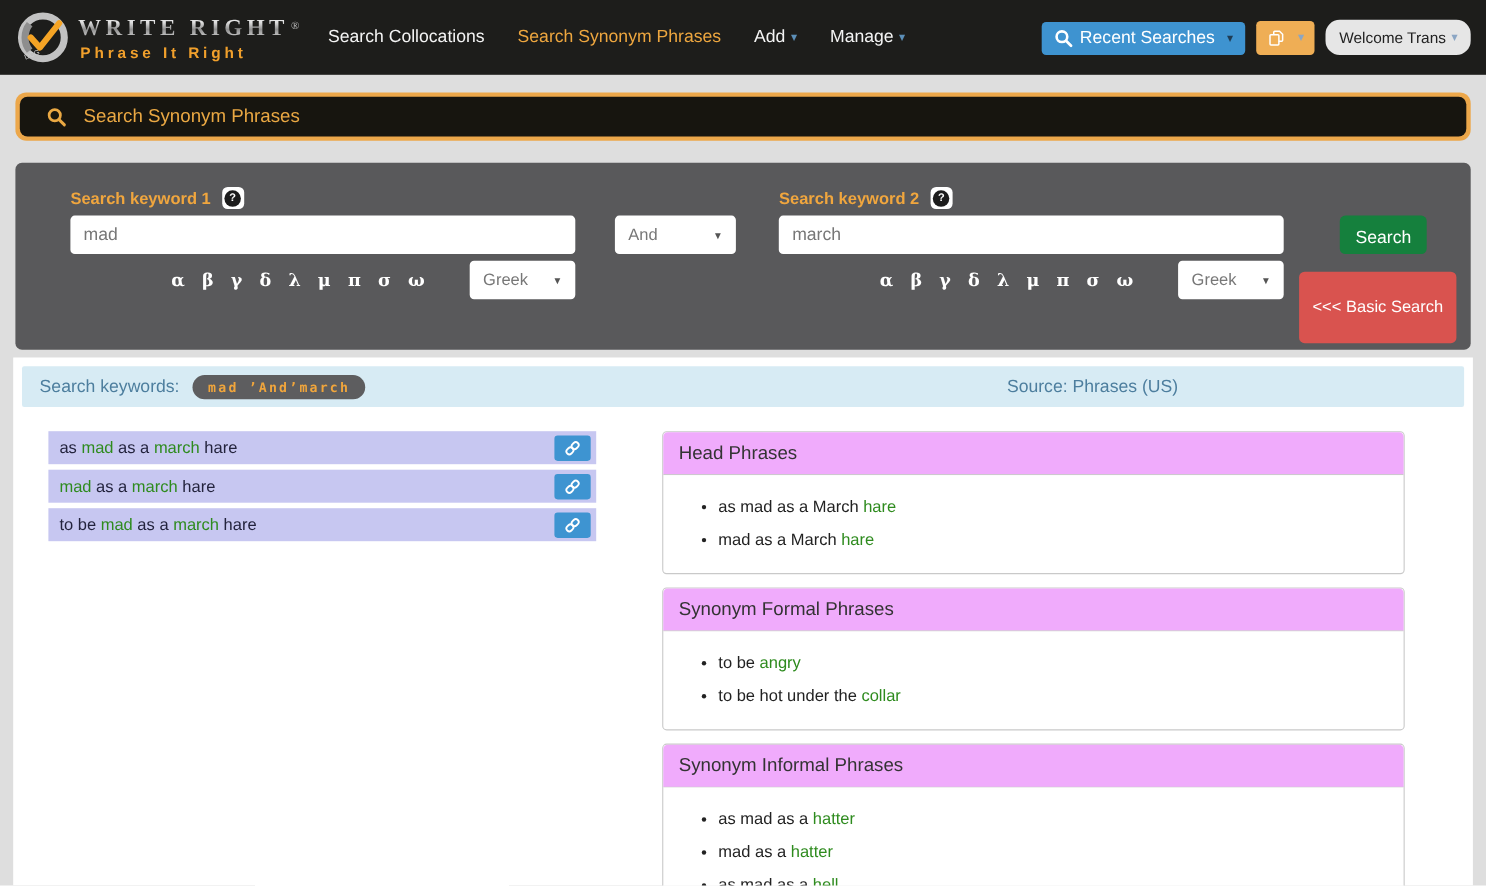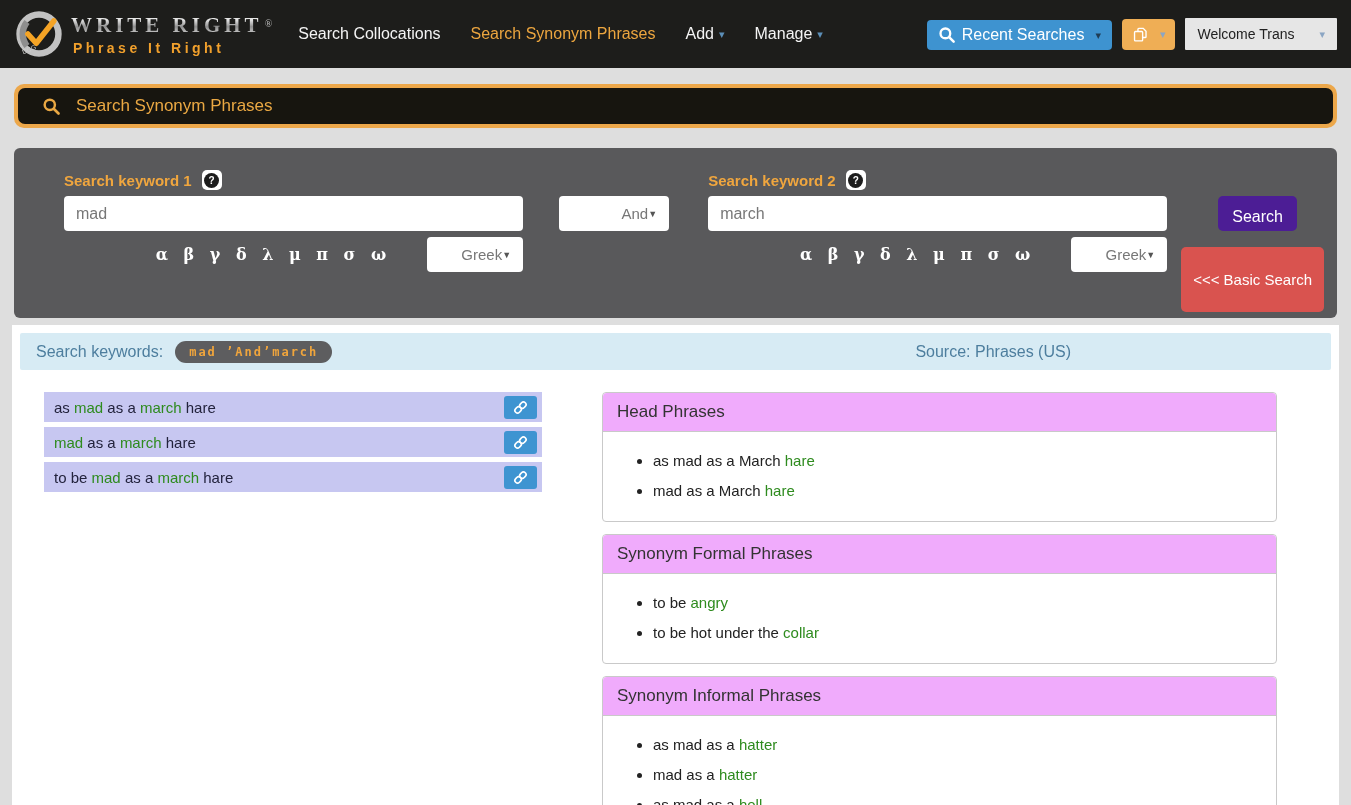--- a/index.html
+++ b/index.html
@@ -18,44 +18,44 @@
   .nav-links { display:flex; align-items:center; gap:30px; }
   .nav-link { color:#f4f4f4; font-size:16px; font-weight:500; text-decoration:none; cursor:pointer; display:flex; align-items:center; }
   .nav-link.active { color:#eda63f; }
   .caret { font-size:11px; margin-left:5px; line-height:1; }
   .caret.blue { color:#5c8fb8; }
   .caret.dark { color:#1f3c54; }
   .caret.blue2 { color:#8ba6c4; }
   .nav-right { margin-left:auto; display:flex; align-items:flex-end; gap:10px; }
   .btn-recent { display:flex; align-items:center; gap:6px; background:#3e93d0; border:none; color:#fff; font-size:16px; font-family:inherit; padding:6px 11px; border-radius:4px; cursor:pointer; }
   .btn-copy { display:flex; align-items:center; gap:6px; background:#efae55; border:none; padding:7px 10px; border-radius:4px; cursor:pointer; }
-  .btn-welcome { display:flex; align-items:center; gap:20px; background:#e6e6e6; border:none; color:#222; font-size:14px; font-family:inherit; padding:8px 12px; border-radius:1px; cursor:pointer; }
+  .btn-welcome { display:flex; align-items:center; gap:0; background:#e6e6e6; border:none; color:#222; font-size:14px; font-family:inherit; padding:8px 12px; border-radius:13px; cursor:pointer; }
 
   
   .page-header { margin:16px 14px 0; background:#eca74a; border-radius:10px; padding:4px; }
   .page-header-inner { background:#17150f; border-radius:7px; height:36px; display:flex; align-items:center; padding-left:24px; gap:15px; color:#eaa843; }
   .ph-title { font-size:17px; }
 
   
   .form-panel { position:relative; margin:20px 14px 0; height:170px; background:#59595b; border-radius:6px; padding:22px 40px 0 50px; }
   .form-grid { display:flex; align-items:flex-start; }
   .kw-col { width:463px; }
   .kw-label-row { display:flex; align-items:center; gap:10px; height:20px; }
   .kw-label { color:#f0a63e; font-size:15px; font-weight:bold; }
   .help-badge { width:20px; height:20px; background:#fff; border-radius:5px; display:flex; align-items:center; justify-content:center; cursor:pointer; }
   .help-q { width:15px; height:15px; background:#1c1c1c; color:#fff; border-radius:50%; font-size:10px; font-weight:bold; display:flex; align-items:center; justify-content:center; }
   .kw-input { width:100%; height:35px; margin-top:6px; border:none; border-radius:4px; font-size:16px; color:#777; padding:0 12px; font-family:inherit; outline:none; }
   .greek-row { display:flex; align-items:center; justify-content:flex-end; gap:36px; margin-top:6px; }
   .greek-letters { color:#fff; font-weight:bold; font-size:16px; letter-spacing:5px; font-family:"DejaVu Serif", serif; cursor:pointer; }
-  .select { background:#fff; height:35px; border-radius:4px; color:#777; font-size:15px; padding:0 12px; display:flex; align-items:center; justify-content:flex-end; cursor:pointer; }
+  .select { background:#fff; height:35px; border-radius:4px; color:#777; font-size:15px; padding:0 12px; display:flex; align-items:center; justify-content:space-between; cursor:pointer; }
   .lang-select { width:96px; }
   .sel-caret { color:#555; font-size:9px; }
   .op-col { padding-top:26px; margin-left:36px; margin-right:39px; }
   .op-select { width:110px; }
-  .btn-search { margin-left:51px; margin-top:26px; height:35px; background:#4c1d95; border:none; color:#fff; font-size:16px; font-family:inherit; padding:12px 14px; border-radius:5px; cursor:pointer; }
+  .btn-search { margin-left:51px; margin-top:26px; height:35px; background:#15803d; border:none; color:#fff; font-size:16px; font-family:inherit; padding:12px 14px; border-radius:5px; cursor:pointer; }
   .btn-basic { position:absolute; right:13px; bottom:6px; background:#d9534f; border:none; color:#fff; font-size:15px; font-family:inherit; padding:24px 12px; border-radius:5px; cursor:pointer; }
 
   
   .content { margin:7px 12px 0; background:#fff; height:480px; padding:8px; }
   .info-bar { background:#d7ebf4; height:37px; display:flex; align-items:center; padding:0 16px; border-radius:2px; }
   .info-label { color:#4d7e9e; font-size:16px; }
   .kw-badge { margin-left:12px; background:#5d5d5f; color:#f0a53c; font-family:"DejaVu Sans Mono", monospace; font-size:12px; font-weight:bold; letter-spacing:2px; padding:4px 14px; border-radius:12px; }
   .source { margin-left:auto; margin-right:244px; color:#4d7e9e; font-size:16px; }
   .columns { display:flex; margin-top:22px; padding-left:24px; }
   .left-col { width:498px; }

